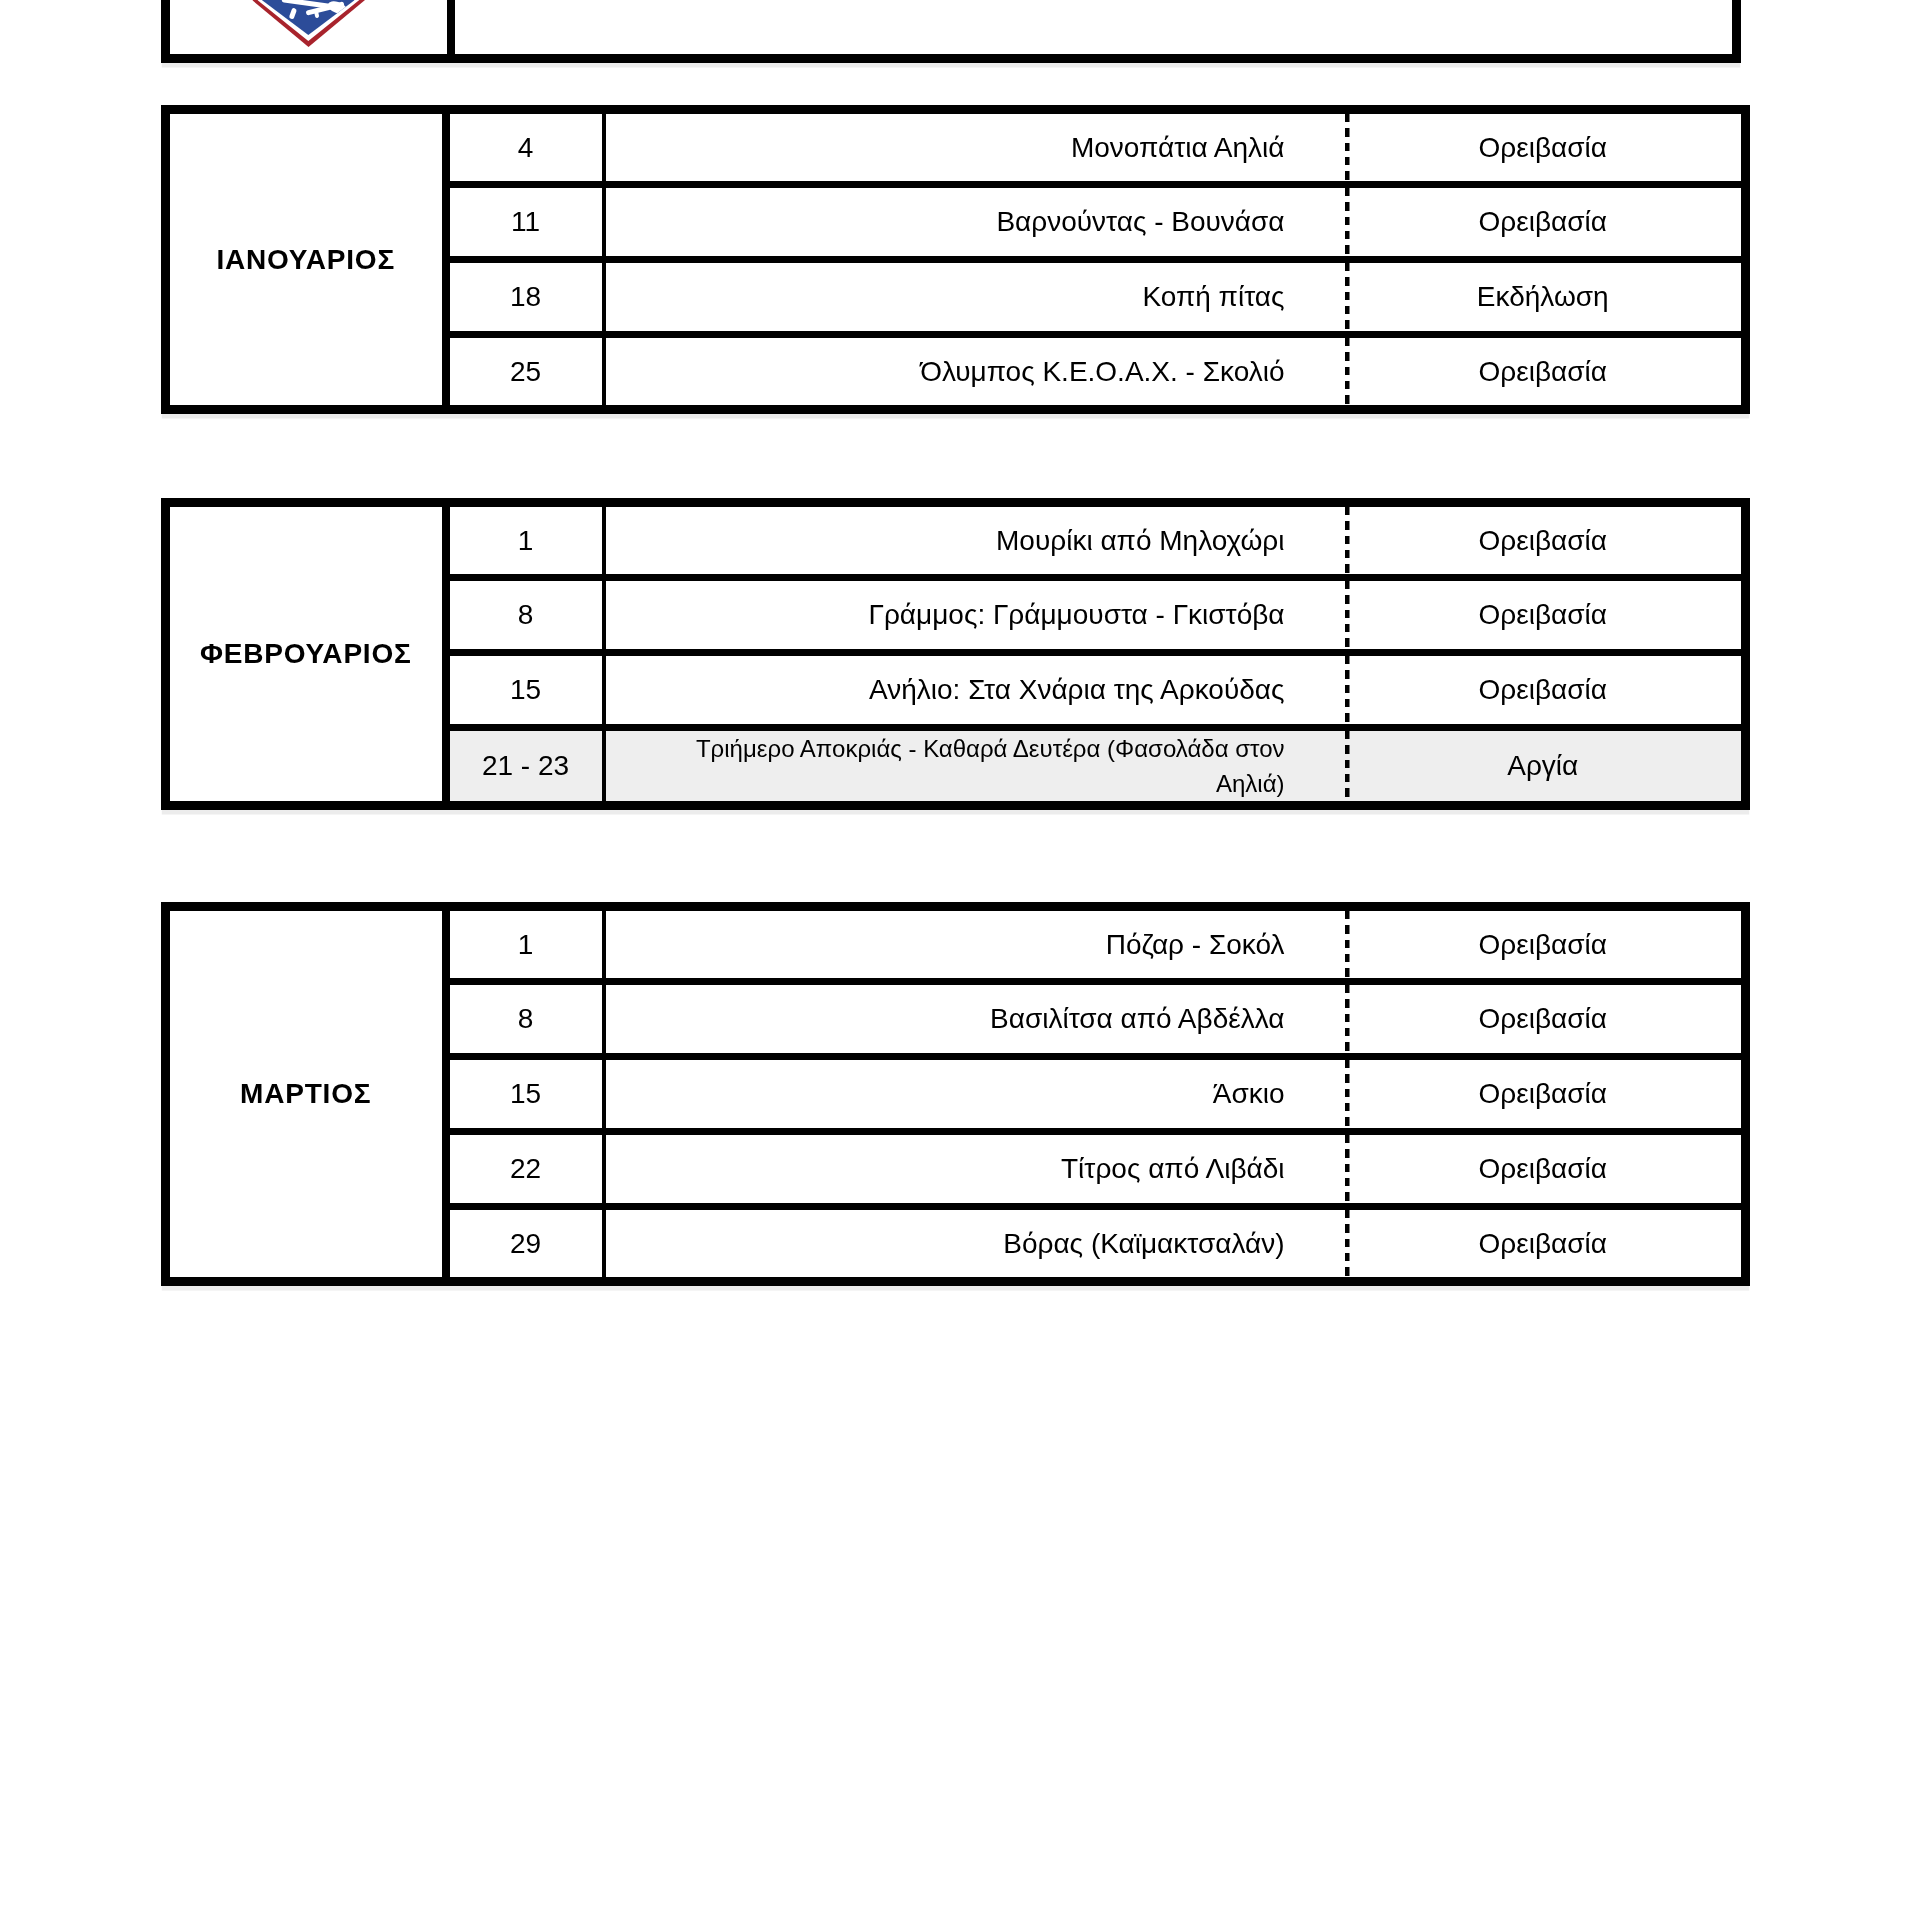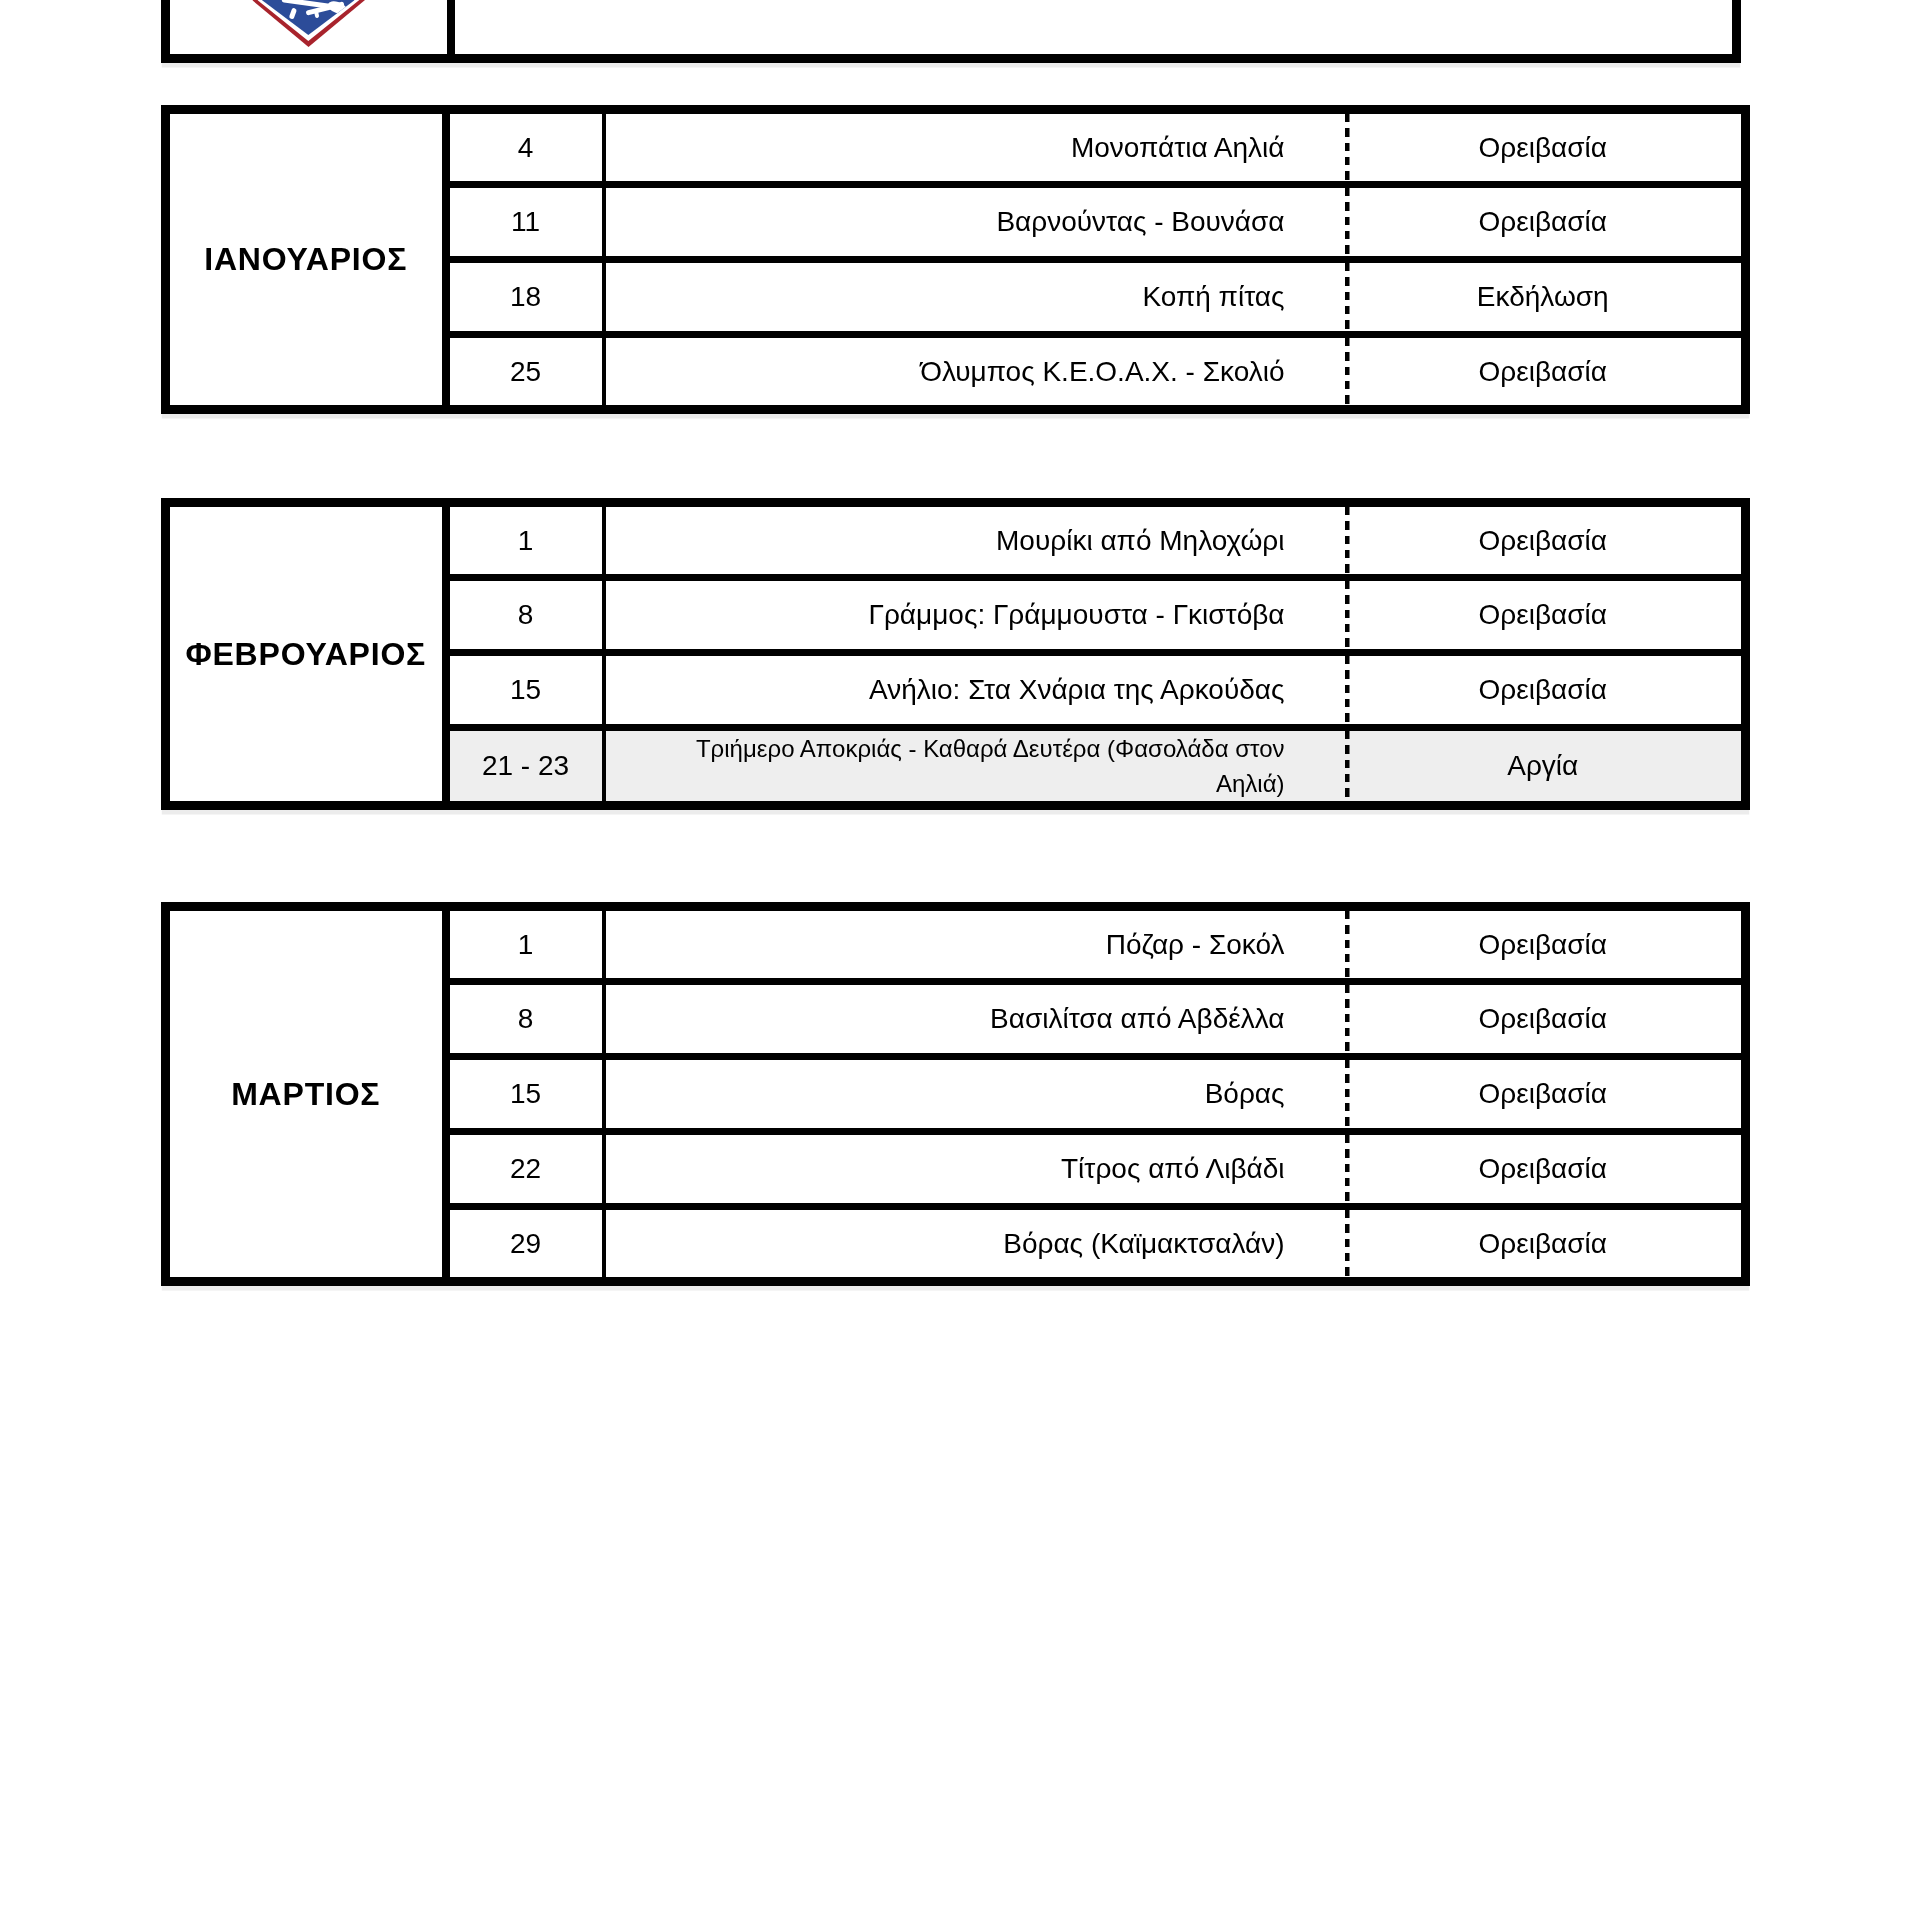--- a/index.html
+++ b/index.html
@@ -40,21 +40,21 @@
     border: 9px solid #000;
     box-shadow: 0 5.3px 0 -0.8px #ececec;
   }
   .gap-1 { margin-top: 42px; }
   .gap-2 { margin-top: 84px; }
   .gap-3 { margin-top: 92px; }
 
   td { height: 75px; vertical-align: middle; text-align: center; font-size: 28px; line-height: 1.2; }
   tr + tr td { border-top: 7.5px solid #000; }
 
-  td.month-cell { border-right: 8.3px solid #000; font-weight: bold; font-size: 32px; letter-spacing: 0.8px; }
+  td.month-cell { border-right: 8.3px solid #000; font-weight: bold; font-size: 28px; letter-spacing: 0.8px; }
   td.date-cell  { border-right: 4.5px solid #000; }
   td.activity-cell { padding: 0 60px; text-align: right; }
   td.type-cell {
     background-image: repeating-linear-gradient(to bottom, #000 0 8.3px, rgba(0,0,0,0) 8.3px 14.3px);
     background-size: 4.5px 100%;
     background-repeat: no-repeat;
     background-position: left top;
   }
   tr.emphasis td.activity-cell, tr.emphasis td.type-cell { font-weight: normal; }
   tr.holiday td { background-color: #eeeeee; }
@@ -162,21 +162,21 @@
               <td class="activity-cell">Πόζαρ - Σοκόλ</td>
               <td class="type-cell">Ορειβασία</td>
             </tr>
             <tr>
               <td class="date-cell">8</td>
               <td class="activity-cell">Βασιλίτσα από Αβδέλλα</td>
               <td class="type-cell">Ορειβασία</td>
             </tr>
             <tr>
               <td class="date-cell">15</td>
-              <td class="activity-cell">Βόρας</td>
+              <td class="activity-cell">Άσκιο</td>
               <td class="type-cell">Ορειβασία</td>
             </tr>
             <tr>
               <td class="date-cell">22</td>
               <td class="activity-cell">Τίτρος από Λιβάδι</td>
               <td class="type-cell">Ορειβασία</td>
             </tr>
             <tr>
               <td class="date-cell">29</td>
               <td class="activity-cell">Βόρας (Καϊμακτσαλάν)</td>

